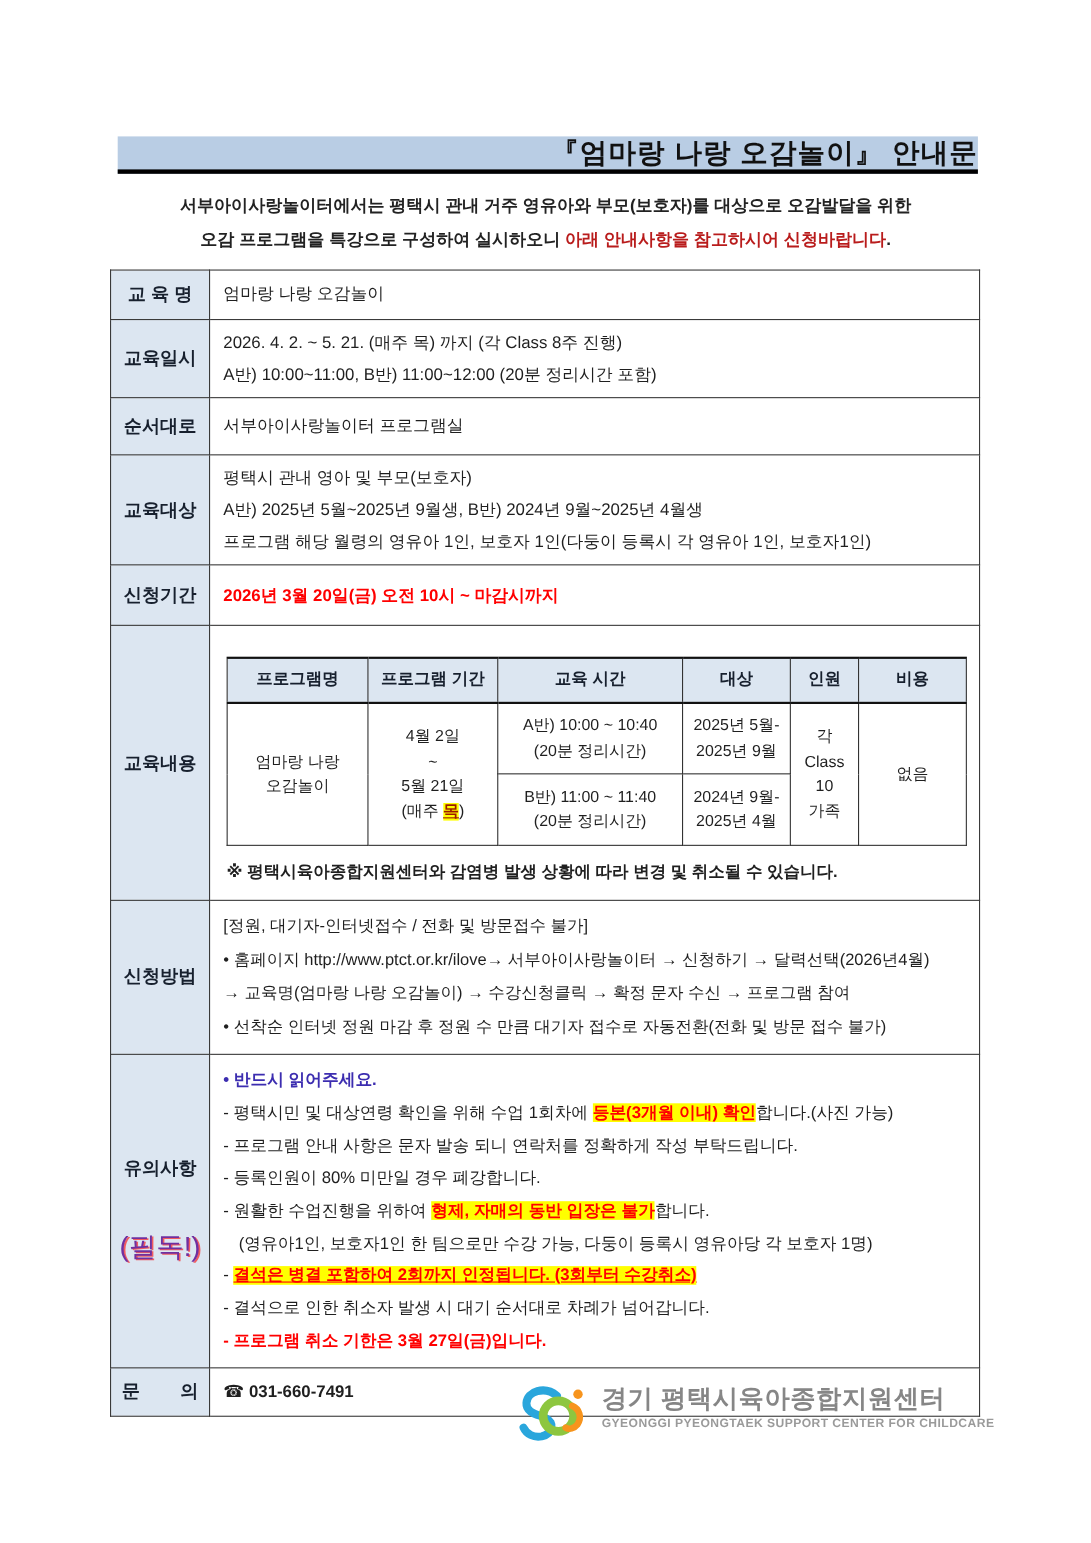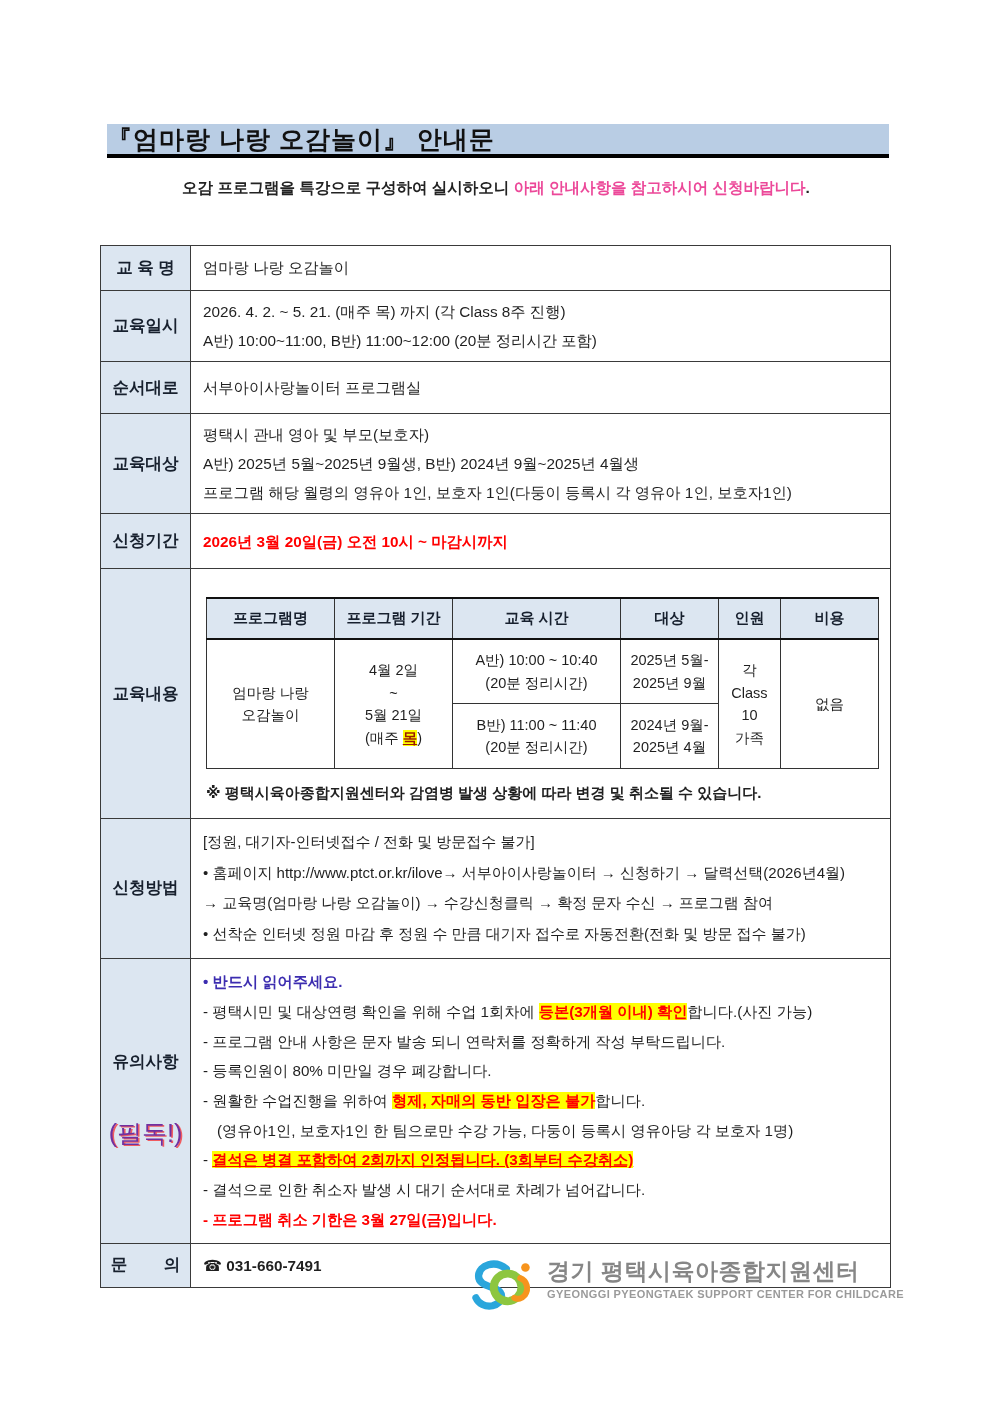--- a/index.html
+++ b/index.html
@@ -13,39 +13,39 @@
     color: #1f1f1f;
     overflow: hidden;
   }
   
   .banner {
     position: absolute;
     left: 107px; top: 124px;
     width: 782px; height: 34px;
     background: #b9cde4;
     border-bottom: 4px solid #000000;
-    text-align: left;
+    text-align: right;
     font-size: 25px;
     font-weight: bold;
     color: #111;
     line-height: 31px;
     letter-spacing: 1px;
   }
   
   .intro {
     position: absolute;
     left: 0; top: 172px;
     width: 992px;
     text-align: center;
     font-size: 15.5px;
     font-weight: 600;
     line-height: 2.0;
     color: #222;
   }
-  .intro .blue { color: #ec4899; font-weight: bold; }
+  .intro .blue { color: #b91c1c; font-weight: bold; }
   
   table.main {
     position: absolute;
     left: 100px; top: 245px;
     width: 790px;
     border-collapse: collapse;
     table-layout: fixed;
   }
   table.main td {
     border: 1.5px solid #3a3a3a;
@@ -134,20 +134,21 @@
   }
 </style>
 </head>
 <body>
 
 <div class="page">
 
   <div class="banner">『엄마랑 나랑 오감놀이』 안내문</div>
 
   <div class="intro">
+    <div>서부아이사랑놀이터에서는 평택시 관내 거주 영유아와 부모(보호자)를 대상으로 오감발달을 위한</div>
     <div><span>오감 프로그램을 특강으로 구성하여 실시하오니 </span><span class="blue">아래 안내사항을 참고하시어 신청바랍니다</span><span>.</span></div>
   </div>
 
   <table class="main">
     <colgroup>
         <col style="width:90px">
         <col style="width:700px">
       </colgroup>
 
     <tbody>

